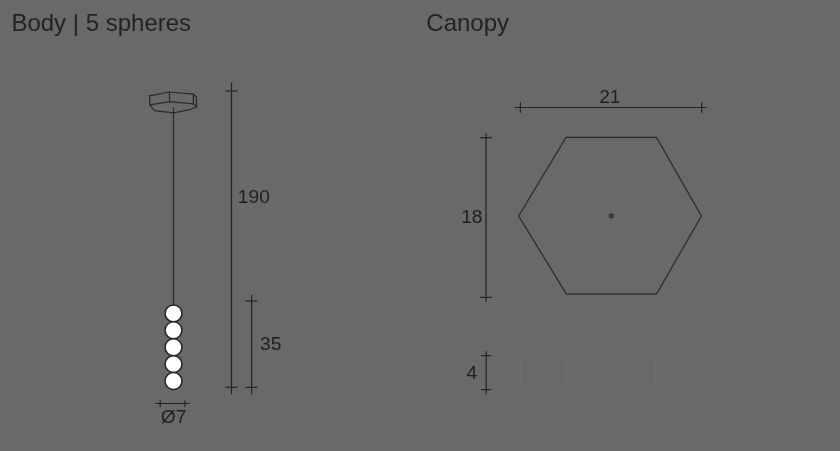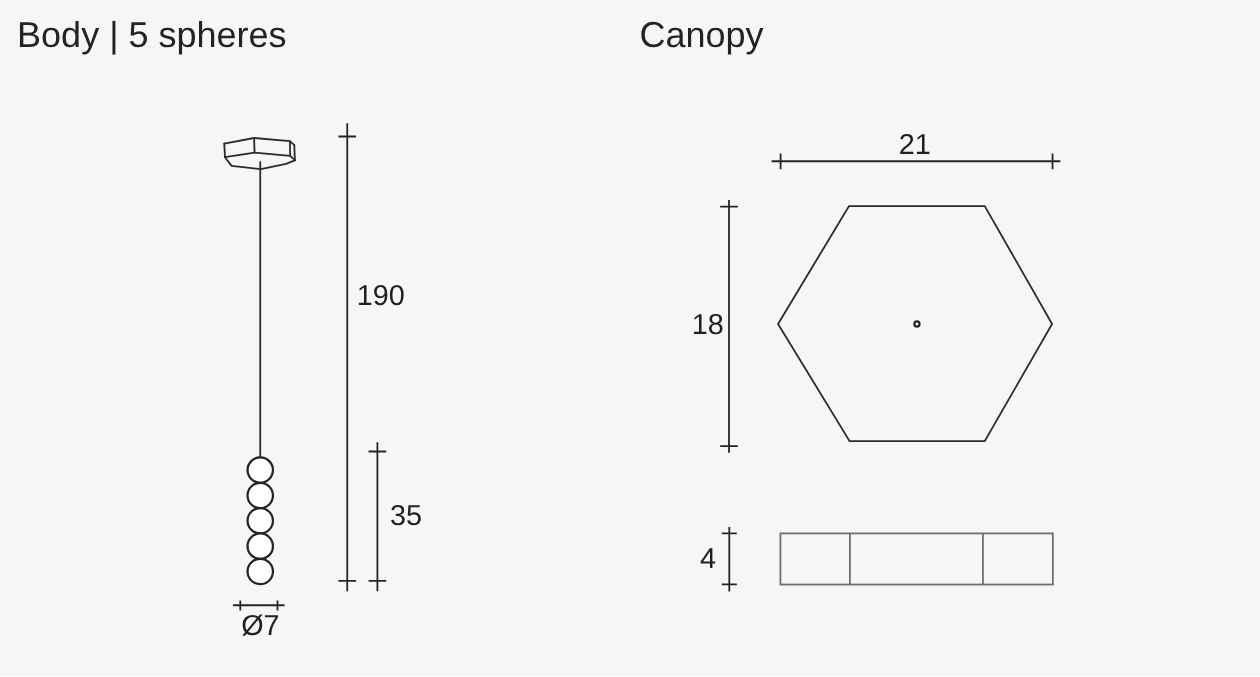--- a/index.html
+++ b/index.html
@@ -1,16 +1,16 @@
 <!DOCTYPE html>
 <html><head>
 <meta charset="utf-8">
 <style>
   html,body{margin:0;padding:0;background:#ffffff;}
-  #stage{position:relative;width:840px;height:451px;background:#fef9c3;overflow:hidden;
+  #stage{position:relative;width:840px;height:451px;background:#a16207;overflow:hidden;
          font-family:"Liberation Sans", sans-serif;filter:grayscale(1);}
   svg text{font-family:"Liberation Sans", sans-serif;}
 </style>
 </head>
 <body>
 <div id="stage">
 <svg width="840" height="451" viewBox="0 0 840 451" fill="none" xmlns="http://www.w3.org/2000/svg">
 
   <text x="11.4" y="31.1" font-size="24" fill="#232323">Body | 5 spheres</text>
 

